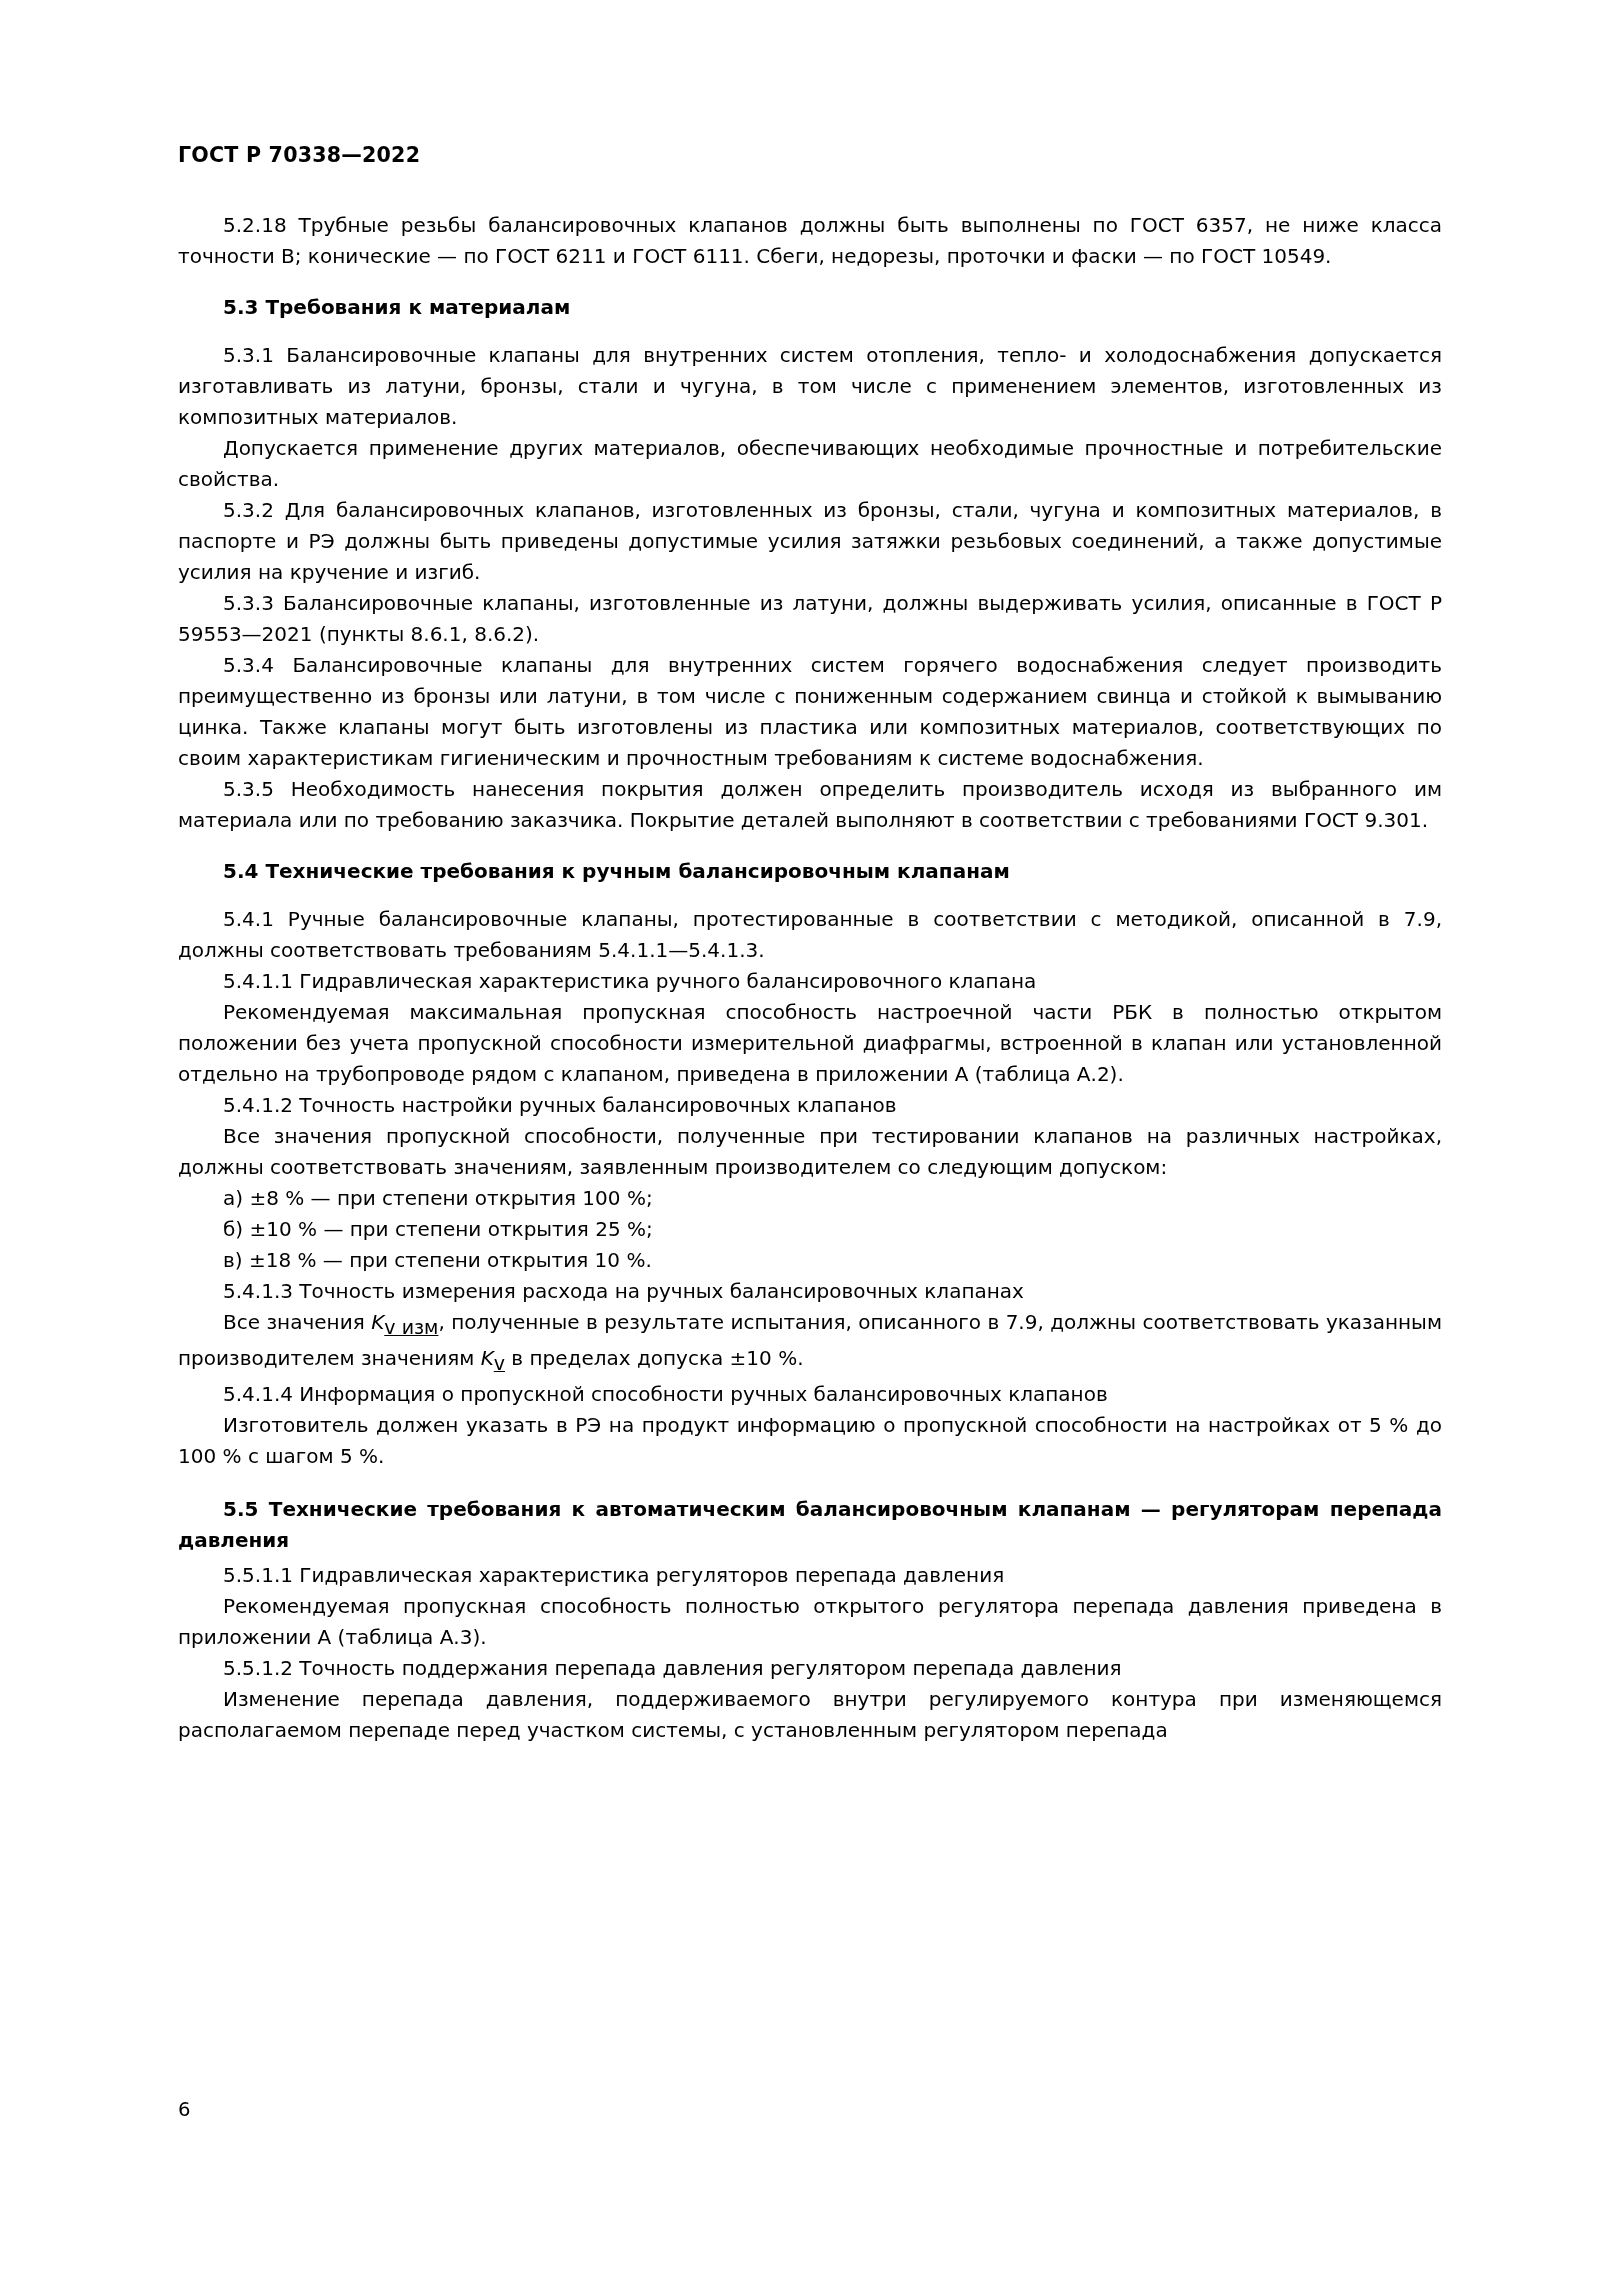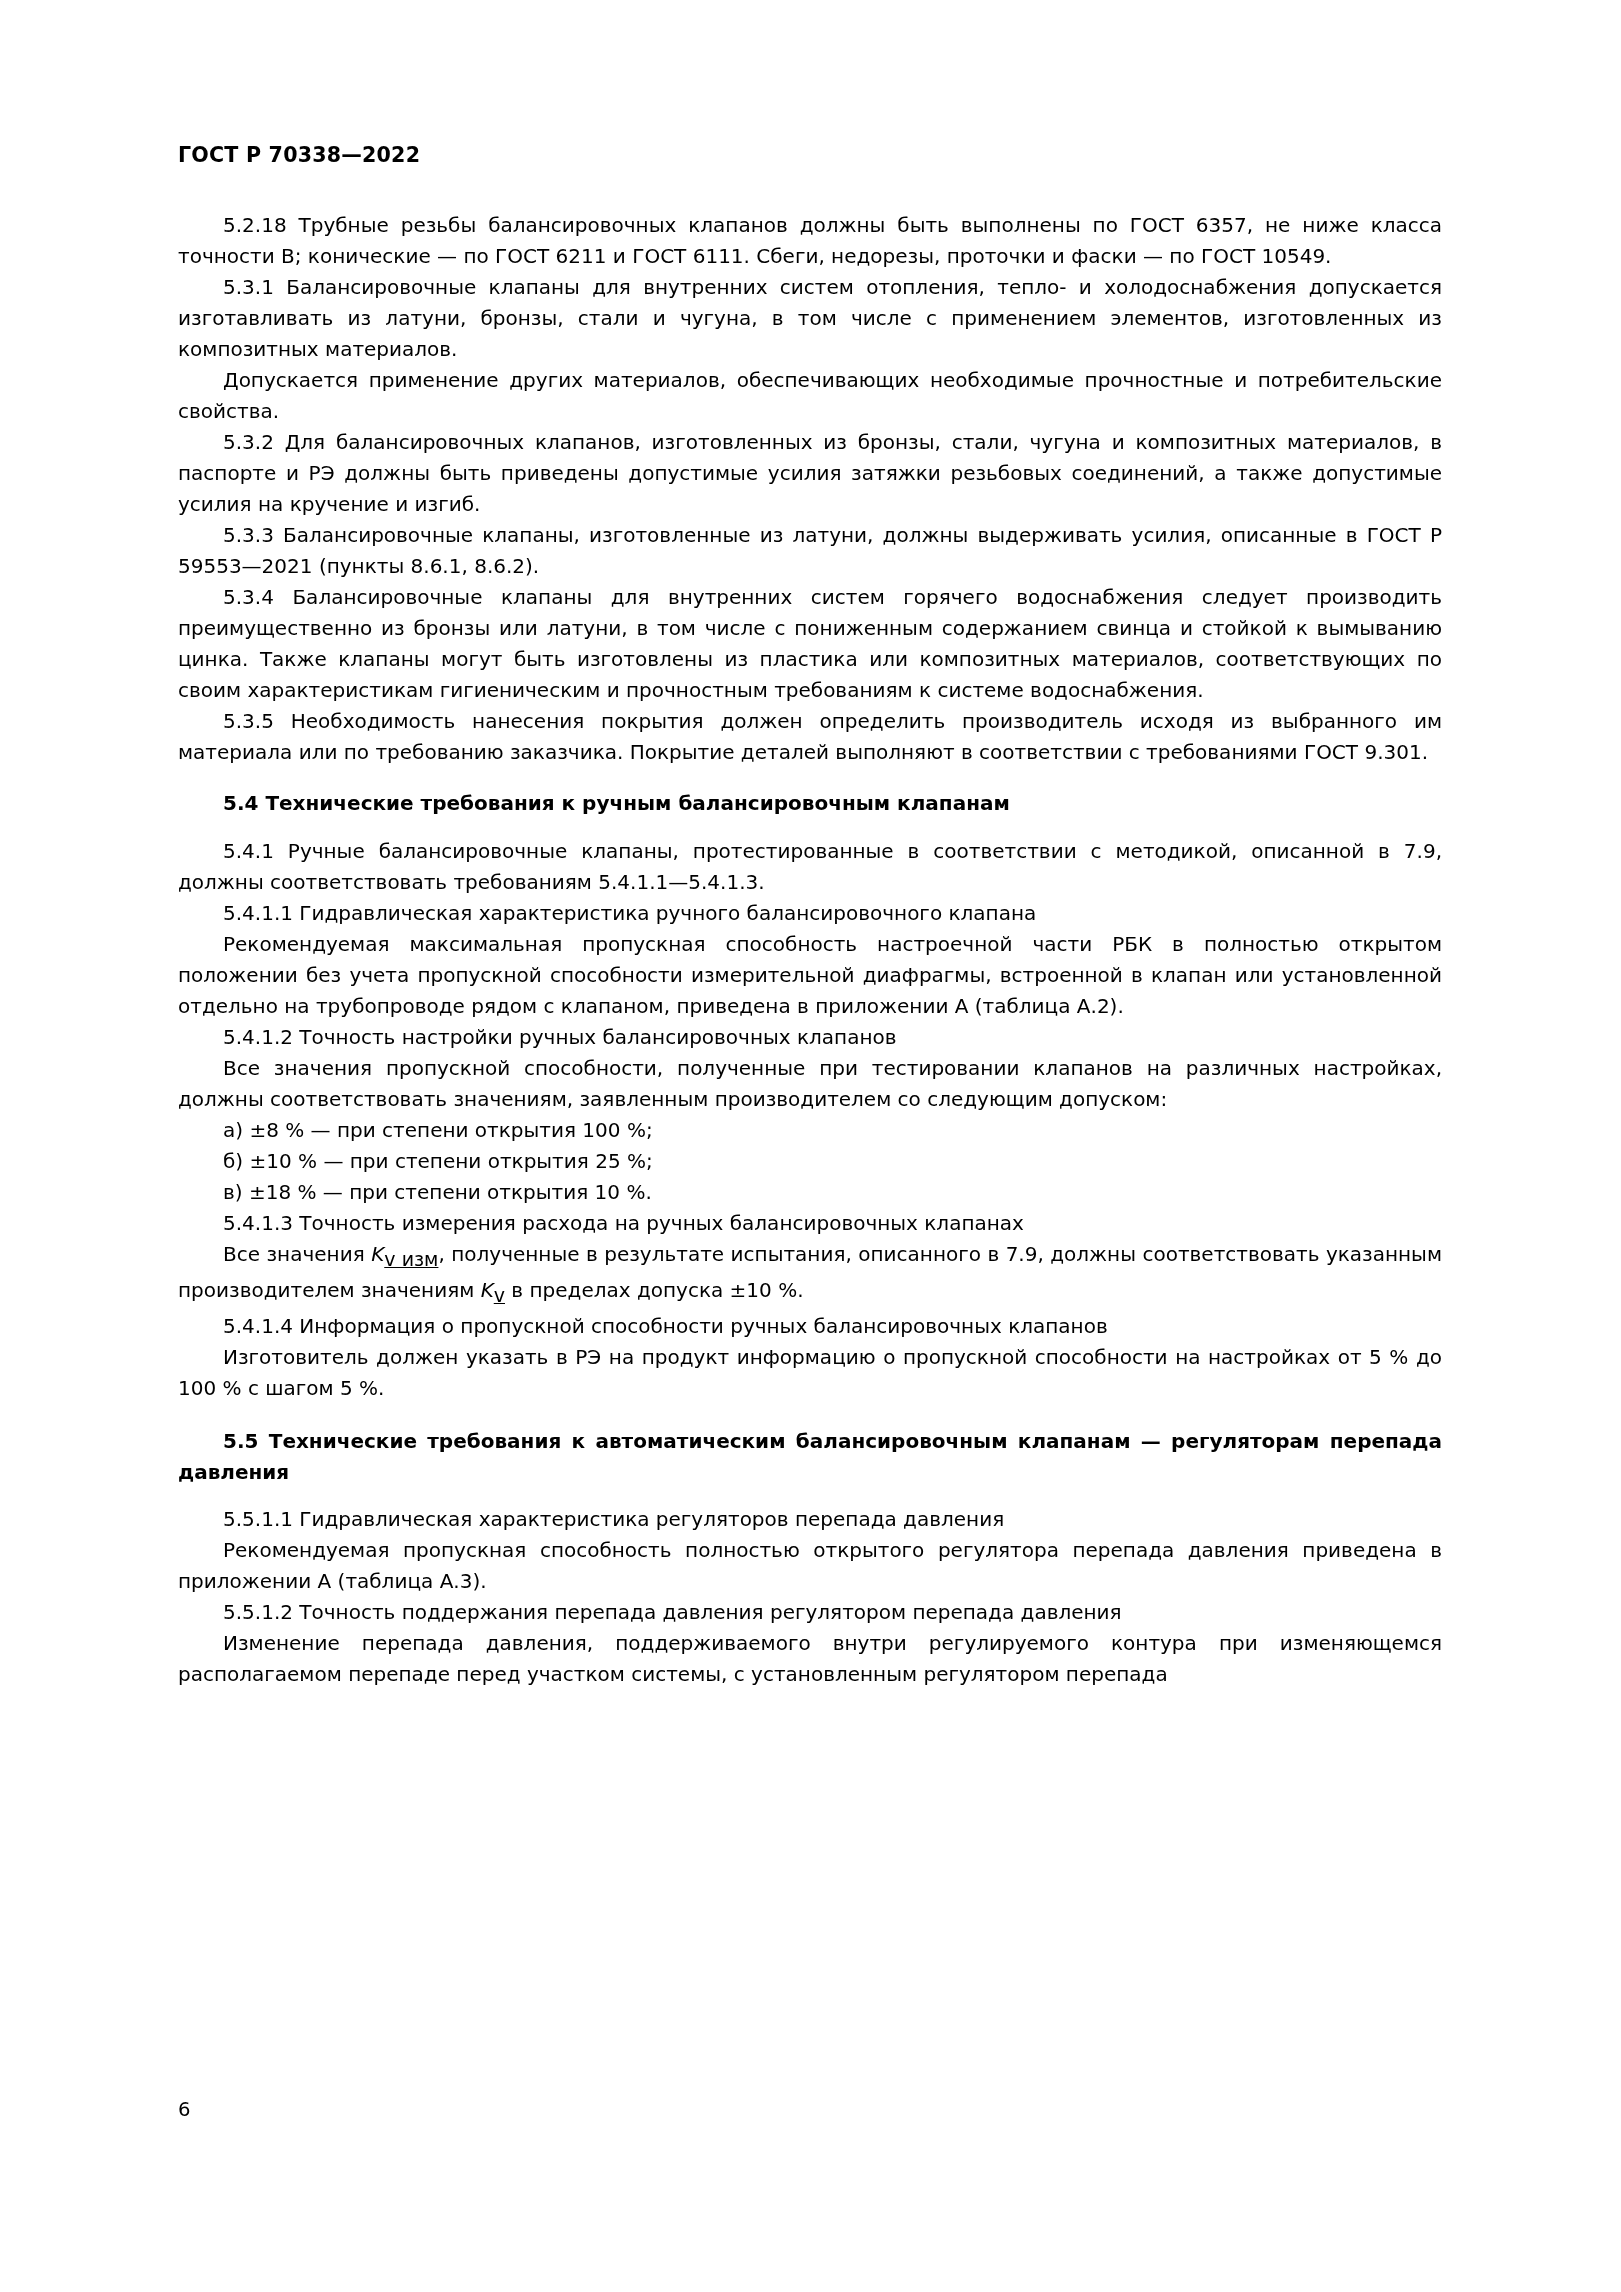--- a/index.html
+++ b/index.html
@@ -46,21 +46,21 @@
   p.heading {
     font-weight: bold;
     text-indent: 45px;
     margin-top: 19.6px;
     margin-bottom: 17.6px;
   }
   p.heading-multiline {
     font-weight: bold;
     text-indent: 45px;
     margin-top: 21.6px;
-    margin-bottom: 16px;
+    margin-bottom: 4px;
   }
   .footer-num {
     position: absolute;
     left: 178px;
     top: 2098px;
     font-size: 19.6px;
   }
   i.var {
     font-style: italic;
   }
@@ -74,20 +74,21 @@
 <body>
 
 <div class="page">
 
   <div class="header">ГОСТ Р 70338—2022</div>
 
   <div class="content">
 
     <p>5.2.18  Трубные резьбы балансировочных клапанов должны быть выполнены по ГОСТ 6357, не ниже класса точности В; конические — по ГОСТ 6211 и ГОСТ 6111. Сбеги, недорезы, проточки и фаски — по ГОСТ 10549.</p>
 
+    <p class="heading">5.3  Требования к материалам</p>
 
     <p>5.3.1  Балансировочные клапаны для внутренних систем отопления, тепло- и холодоснабжения допускается изготавливать из латуни, бронзы, стали и чугуна, в том числе с применением элементов, изготовленных из композитных материалов.</p>
     <p>Допускается применение других материалов, обеспечивающих необходимые прочностные и потребительские свойства.</p>
     <p>5.3.2  Для балансировочных клапанов, изготовленных из бронзы, стали, чугуна и композитных материалов, в паспорте и РЭ должны быть приведены допустимые усилия затяжки резьбовых соединений, а также допустимые усилия на кручение и изгиб.</p>
     <p>5.3.3  Балансировочные клапаны, изготовленные из латуни, должны выдерживать усилия, описанные в ГОСТ Р 59553—2021 (пункты 8.6.1, 8.6.2).</p>
     <p>5.3.4  Балансировочные клапаны для внутренних систем горячего водоснабжения следует производить преимущественно из бронзы или латуни, в том числе с пониженным содержанием свинца и стойкой к вымыванию цинка. Также клапаны могут быть изготовлены из пластика или композитных материалов, соответствующих по своим характеристикам гигиеническим и прочностным требованиям к системе водоснабжения.</p>
     <p>5.3.5  Необходимость нанесения покрытия должен определить производитель исходя из выбранного им материала или по требованию заказчика. Покрытие деталей выполняют в соответствии с требованиями ГОСТ 9.301.</p>
 
     <p class="heading">5.4  Технические требования к ручным балансировочным клапанам</p>
 

